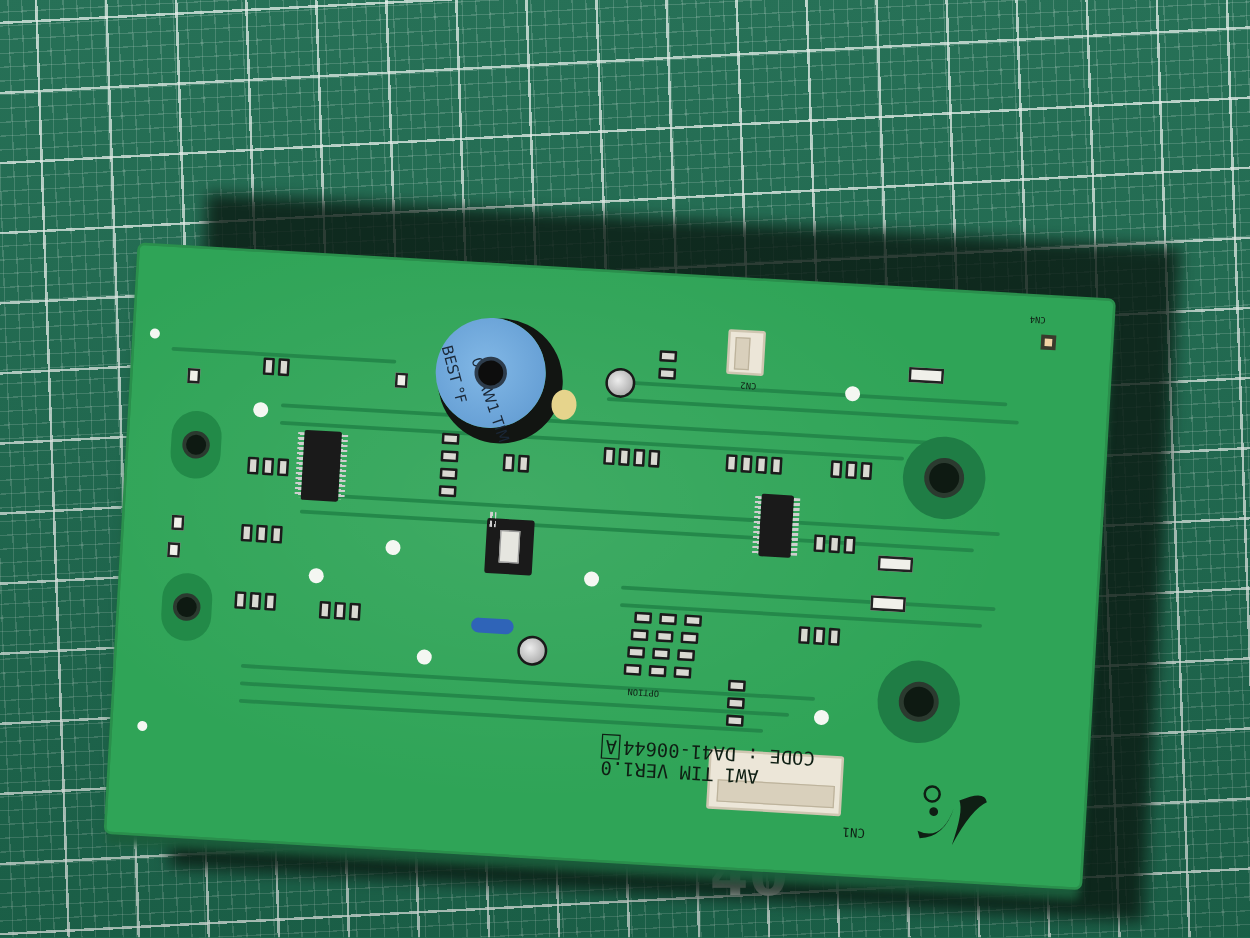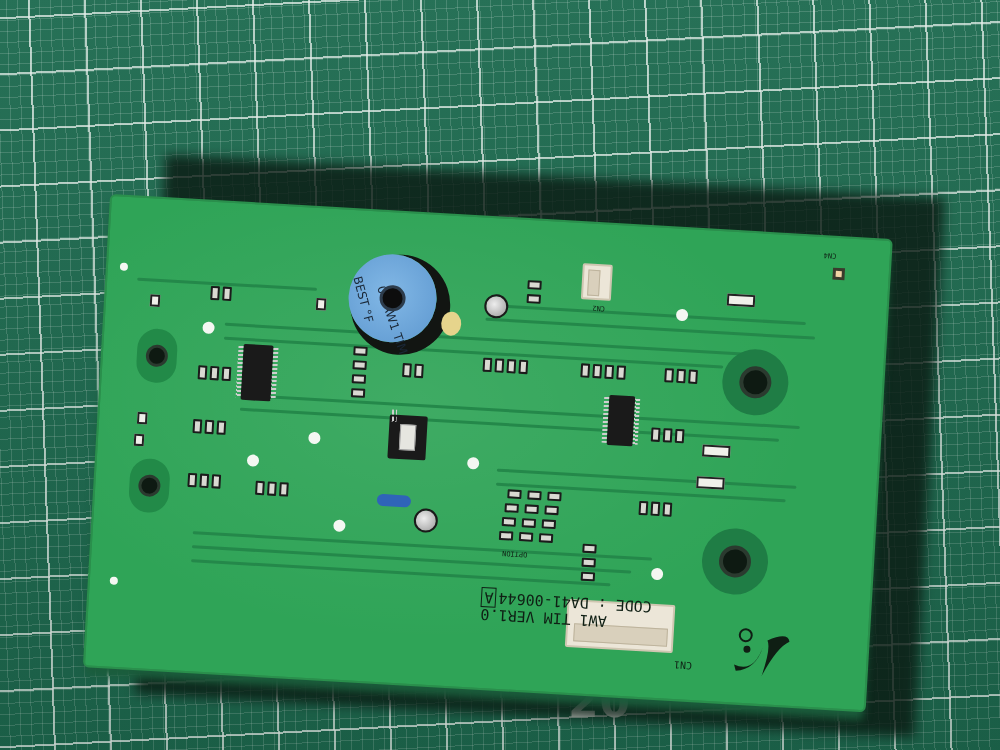--- a/index.html
+++ b/index.html
@@ -145,21 +145,21 @@
     }
     .square-pad::after {
       content: ""; position: absolute; left: 3px; top: 3px; width: 6px; height: 6px;
       background: #f2d3a4;
     }
   </style>
 </head>
 <body>
 
 <div class="mat"></div>
-<div class="mat-number">20</div>
+<div class="mat-number">40</div>
 
 <div class="board-shadow"></div>
 
 <div class="board">
 
   <div class="trace" style="left:120px;top:120px;width:520px;"></div>
   <div class="trace" style="left:120px;top:134px;width:500px;"></div>
   <div class="trace" style="left:140px;top:190px;width:560px;"></div>
   <div class="trace" style="left:140px;top:204px;width:540px;"></div>
   <div class="trace" style="left:100px;top:330px;width:460px;"></div>

